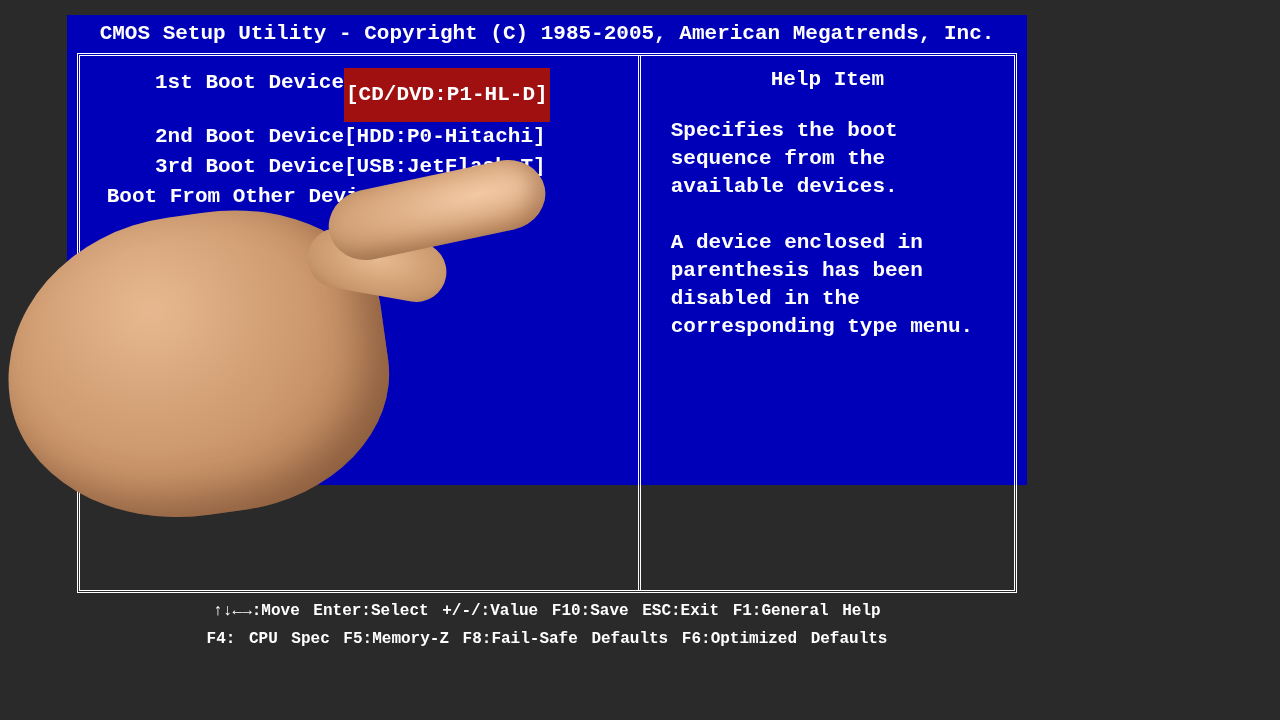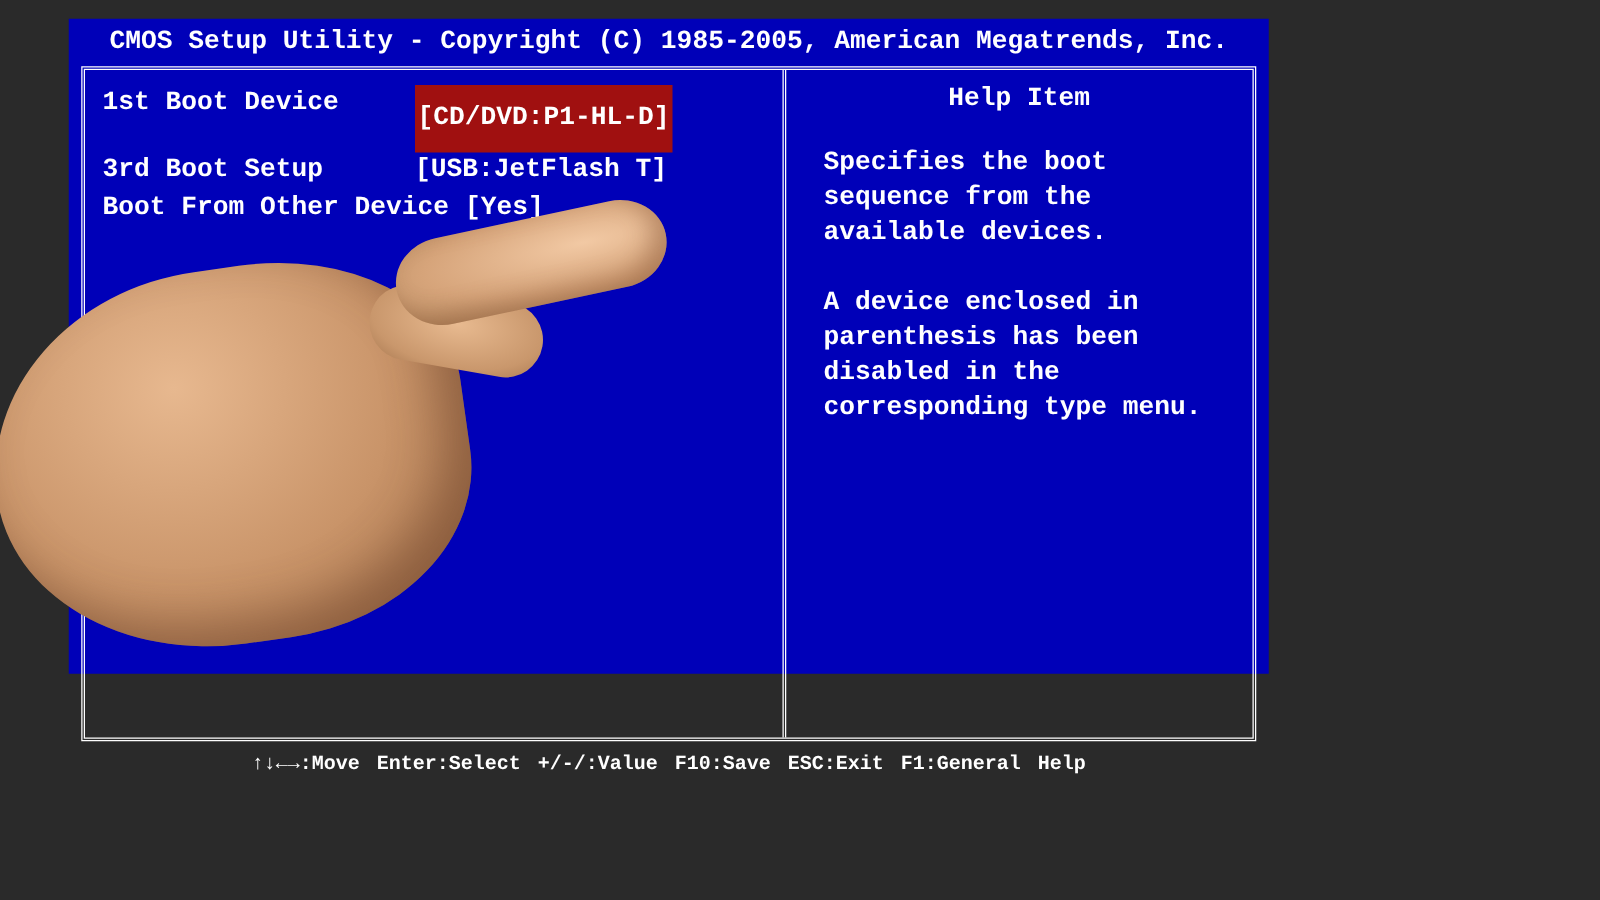--- a/index.html
+++ b/index.html
@@ -9,24 +9,24 @@
     font-family: "Courier New", monospace;
     font-size: 21px;
     font-weight: bold;
     color: #fff;
     width: 1280px;
     height: 720px;
     overflow: hidden;
   }
   .screen {
     position: absolute;
-    left: 55px;
+    left: 67px;
     top: 15px;
     width: 960px;
-    height: 524px;
+    height: 470px;
     background: #0000b8;
     box-sizing: border-box;
   }
   .headerbar {
     text-align: center;
     color: #fff;
     line-height: 30px;
     padding-top: 4px;
   }
   .outer {
@@ -42,20 +42,21 @@
     position: relative;
   }
   .right {
     flex: 0.68;
     border-left: 3px double #fff;
     padding: 12px 30px;
   }
   .row {
     display: flex;
     line-height: 30px;
+    text-align: right;
   }
   .label {
     width: 250px;
     white-space: nowrap;
   }
   .value {
     white-space: nowrap;
   }
   .hilite {
     background: #a01010;
@@ -130,39 +131,44 @@
   </div>
 
   <div class="outer">
     <div class="left">
 
       <div class="row">
         <span class="label">1st Boot Device</span>
         <span class="value hilite">[CD/DVD:P1-HL-D]</span>
       </div>
       <div class="row">
-        <span class="label">3rd Boot Setup</span>
+        <span class="label">2nd Boot Device</span>
+        <span class="value">[HDD:P0-Hitachi]</span>
+      </div>
+      <div class="row">
+        <span class="label">3rd Boot Device</span>
         <span class="value">[USB:JetFlash T]</span>
       </div>
       <div class="row">
         <span class="label" style="width:290px">Boot From Other Device</span>
         <span class="value">[Yes]</span>
       </div>
 
     </div>
     <div class="right">
       <div class="help-title">Help Item</div>
       <div class="help-body">Specifies the boot sequence from the available devices.
 
 A device enclosed in parenthesis has been disabled in the corresponding type menu.</div>
     </div>
   </div>
 
   <div class="footer">
     <div>↑↓←→:Move  Enter:Select  +/-/:Value  F10:Save  ESC:Exit  F1:General Help</div>
+    <div>F4: CPU Spec   F5:Memory-Z   F8:Fail-Safe Defaults   F6:Optimized Defaults</div>
   </div>
 
   <div class="hand">
     <div class="palm"></div>
     <div class="k2"></div>
     <div class="finger"></div>
   </div>
 </div>
 
 </body></html>

